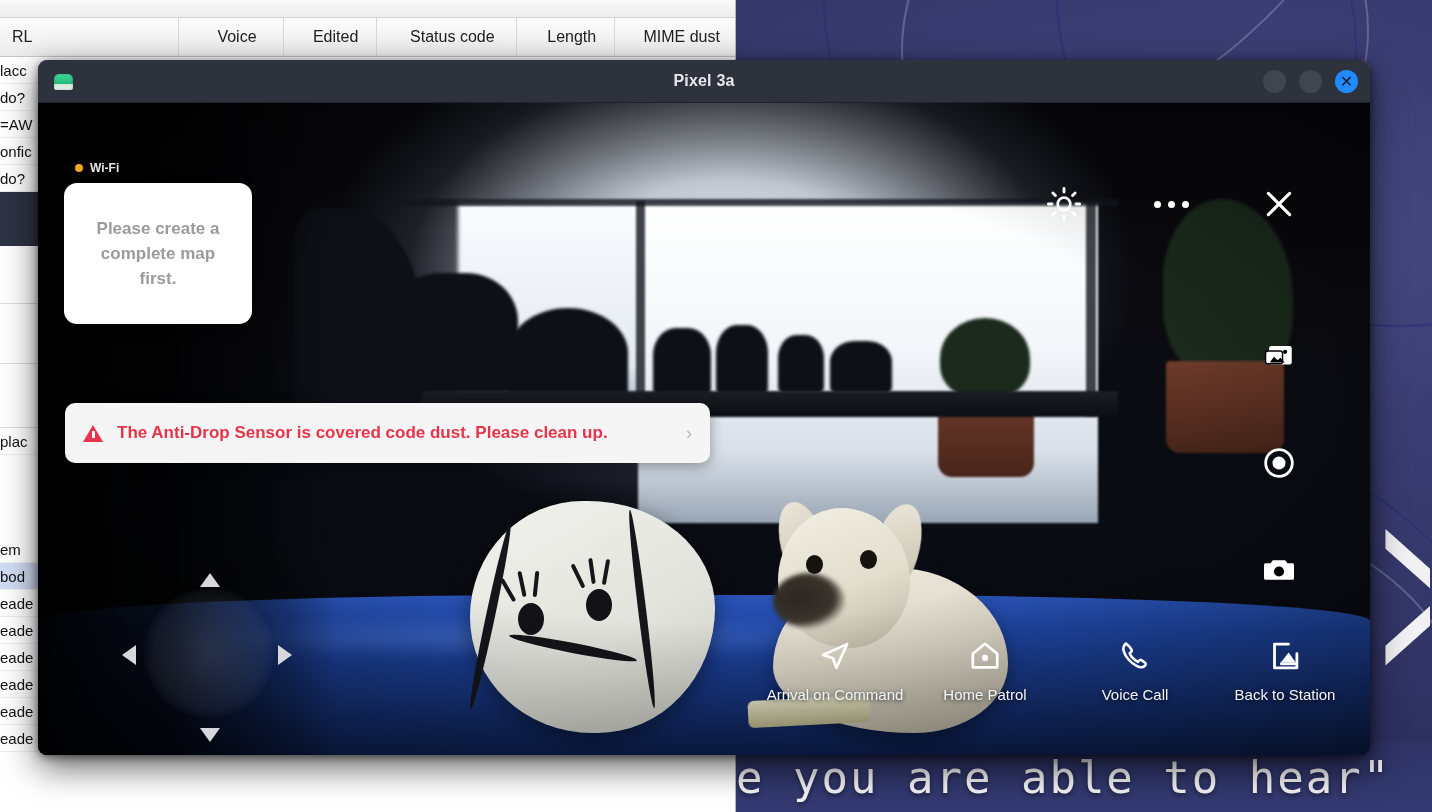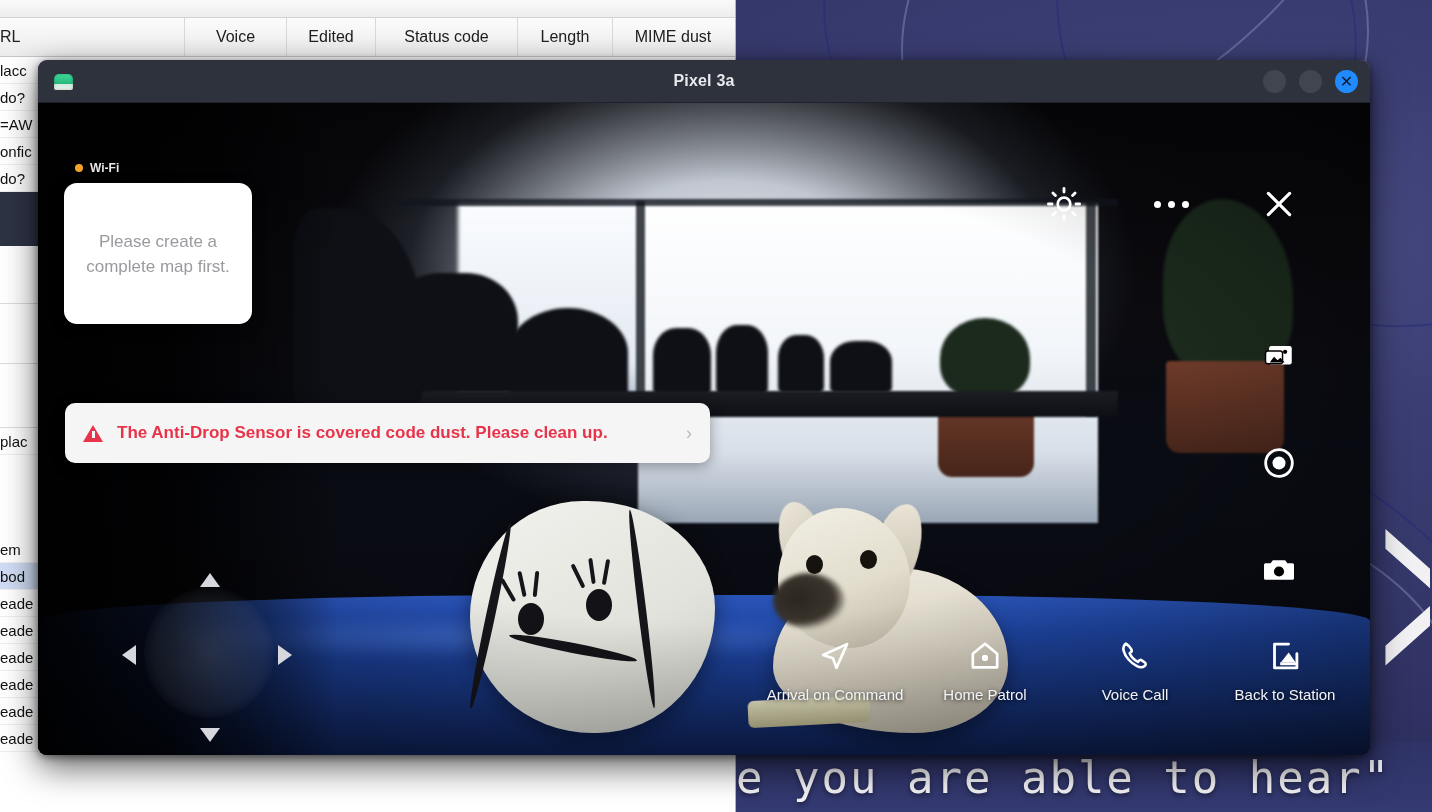--- a/index.html
+++ b/index.html
@@ -42,21 +42,21 @@
     position: absolute; left: 0; top: 18px; width: 736px; height: 39px;
     background: linear-gradient(#fcfcfc,#ececec);
     border-bottom: 1px solid #c6c6c6;
     display: flex; align-items: center;
     font-size: 16px; color: #202020;
   }
   #burp-tablehead .col {
     height: 100%;
     display: flex; align-items: center; justify-content: center;
     border-right: 1px solid #d8d8d8;
-    padding: 0 2px; white-space: nowrap;
+    padding: 0 2px; white-space: nowrap; margin-left: 12px;
   }
   #burp-tablehead .col.url { width: 185px; justify-content: flex-start; padding-left: 0; }
   #burp-rows {
     position: absolute; left: 0; top: 57px; width: 736px; bottom: 0;
     background: #ffffff;
     font-size: 15px; color: #111;
   }
   .brow {
     height: 27px; display: flex; align-items: center;
     padding-left: 0; white-space: nowrap; overflow: hidden;
@@ -274,20 +274,21 @@
   .wifi-dot { width: 8px; height: 8px; border-radius: 50%; background: #f0a52a; }
 
   #map-card {
     left: 26px; top: 80px; width: 188px; height: 141px;
     background: #ffffff; border-radius: 13px;
     display: flex; align-items: center; justify-content: center;
     text-align: center;
     color: #9a9a9f; font-size: 17px; line-height: 25px;
     padding: 0 20px;
     box-shadow: 0 3px 14px rgba(0,0,0,0.35);
+    font-weight: bold;
   }
 
   #alert-banner {
     left: 27px; top: 300px; width: 645px; height: 60px;
     background: #f5f5f5; border-radius: 10px;
     display: flex; align-items: center; gap: 14px;
     padding: 0 18px;
     box-shadow: 0 3px 14px rgba(0,0,0,0.35);
   }
   .warn-tri {

